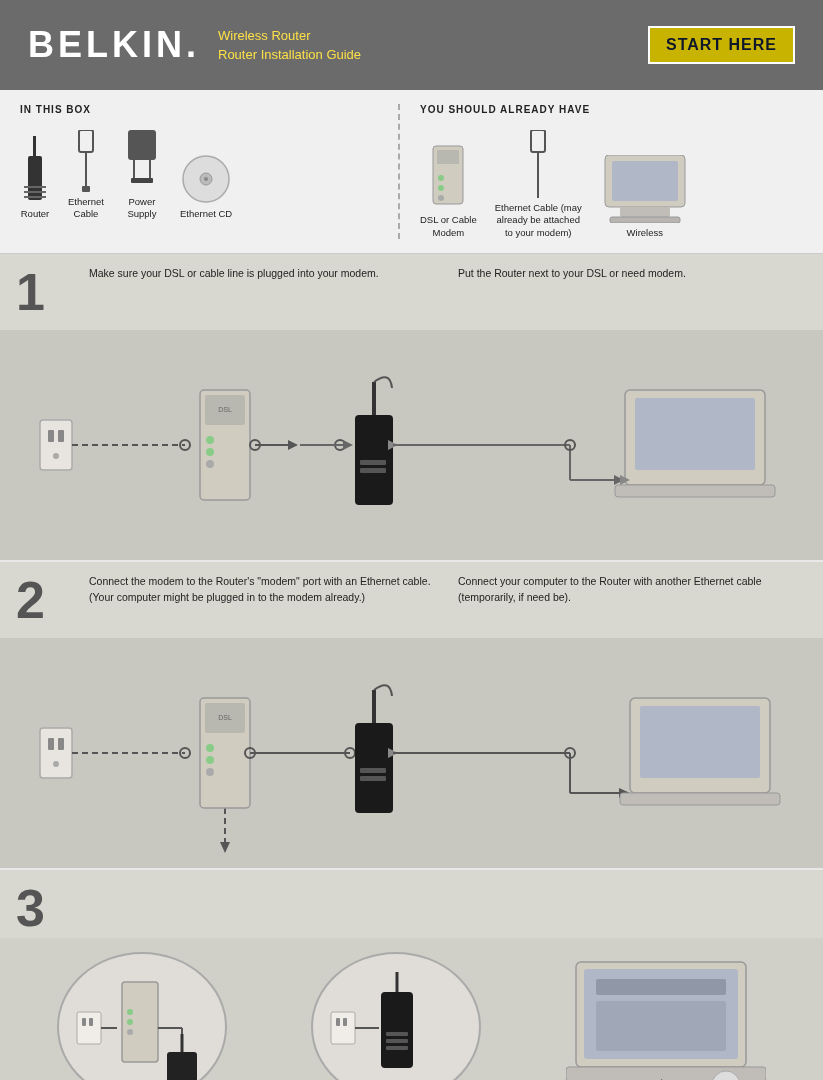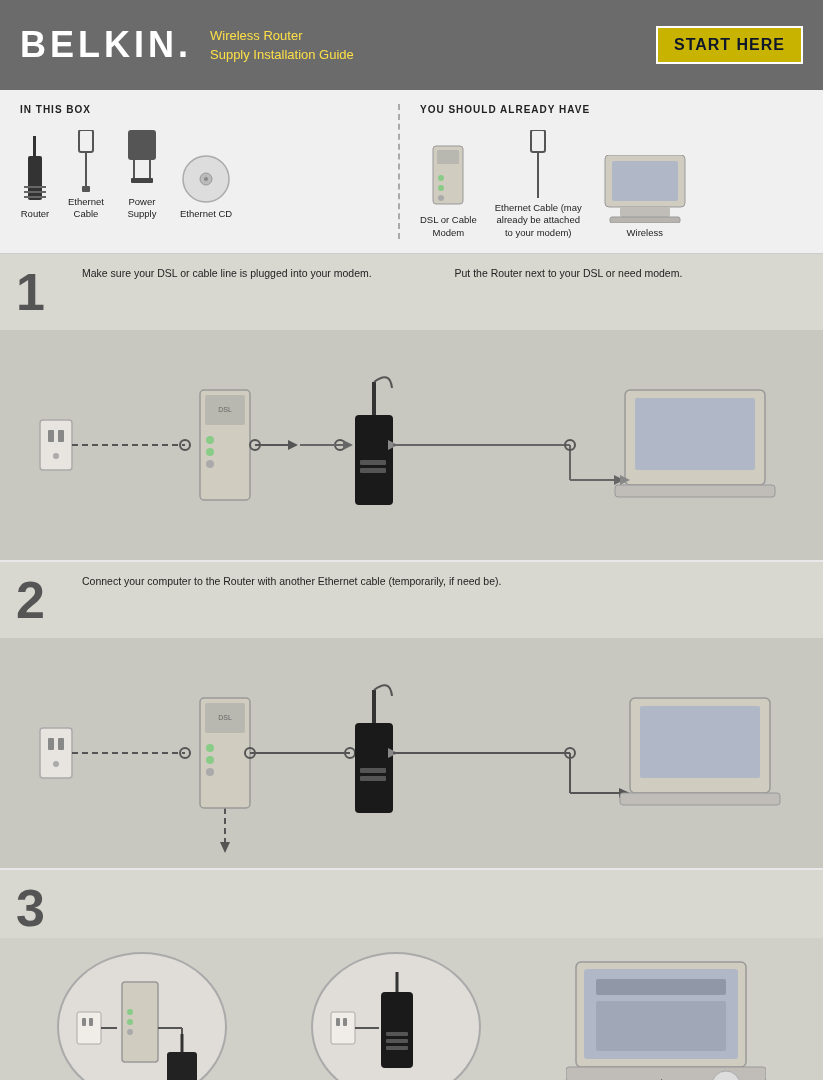--- a/index.html
+++ b/index.html
@@ -11,21 +11,21 @@
       font-size: 11px;
       color: #222;
     }
 
     
     .header {
       background: #6b6b6b;
       display: flex;
       align-items: center;
       justify-content: space-between;
-      padding: 12px 20px;
+      padding: 12px 28px;
       height: 90px;
     }
     .header-left {
       display: flex;
       align-items: center;
       gap: 18px;
     }
     .brand-name {
       font-size: 36px;
       font-weight: 900;
@@ -104,20 +104,21 @@
       font-size: 52px;
       font-weight: 900;
       color: #555;
       line-height: 1;
       min-width: 50px;
     }
     .step-instructions {
       display: flex;
       gap: 20px;
       flex: 1;
+      margin-left: 7px;
     }
     .step-col {
       flex: 1;
       font-size: 10.5px;
       line-height: 1.5;
       color: #222;
     }
 
     
     .step3-diagrams {
@@ -171,21 +172,21 @@
     }
   </style>
 </head>
 <body>
 
 <div class="header">
   <div class="header-left">
     <div class="brand-name">BELKIN.</div>
     <div class="header-subtitle">
       <div>Wireless Router</div>
-      <div>Supply Installation Guide</div>
+      <div>Router Installation Guide</div>
     </div>
   </div>
   <div class="start-here-badge">START HERE</div>
 </div>
 
 <div class="box-section">
   <div class="box-left">
     <div class="box-section-title">IN THIS BOX</div>
     <div class="items-row">
 
@@ -327,20 +328,21 @@
 
       <polygon points="620,145 630,150 620,155" fill="#888"></polygon>
     </svg>
   </div>
 </div>
 
 <div class="step-section">
   <div class="step-band">
     <div class="step-number">2</div>
     <div class="step-instructions">
+      <div class="step-col">Connect the modem to the Router's "modem" port with an Ethernet cable. (Your computer might be plugged in to the modem already.)</div>
       <div class="step-col">Connect your computer to the Router with another Ethernet cable (temporarily, if need be).</div>
     </div>
   </div>
 
   <div class="diagram-wrapper">
     <svg width="823" height="230" viewBox="0 0 823 230" xmlns="http://www.w3.org/2000/svg">
       <rect width="823" height="230" fill="#c8c8c0"></rect>
 
       <rect x="40" y="90" width="32" height="50" rx="3" fill="#e8e5e0" stroke="#aaa" stroke-width="1.5"></rect>
       <rect x="48" y="100" width="6" height="12" rx="1" fill="#888"></rect>

